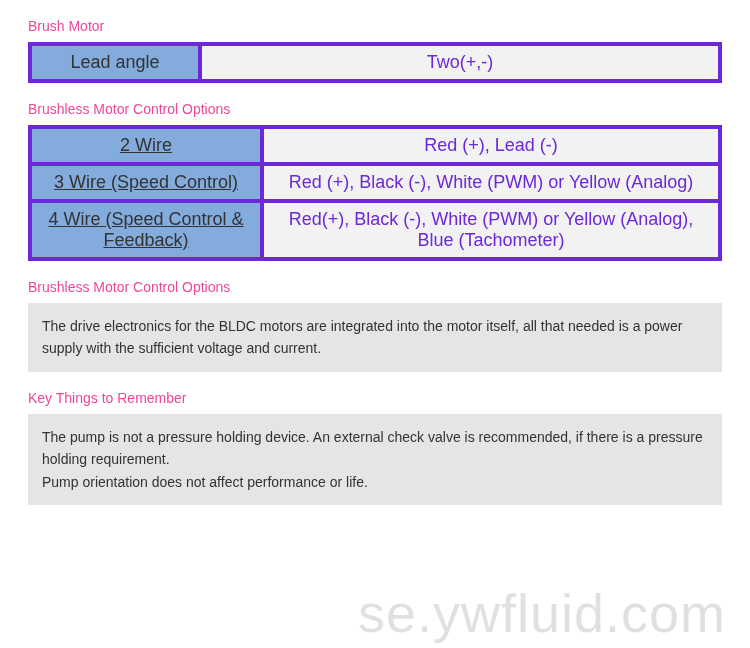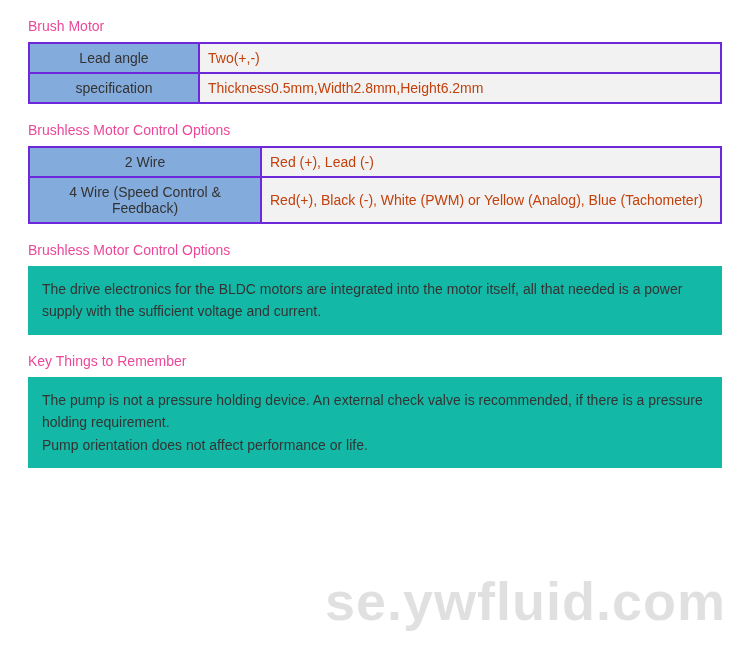--- a/index.html
+++ b/index.html
@@ -20,81 +20,82 @@
 }
 .table {
   width: 100%;
   border-collapse: collapse;
   margin-bottom: 18px;
 }
 .table tr {
   border: 1px solid #fff;
 }
 .table td {
-  border: 2px solid #6d28d9;
+  border: 4px solid #6d28d9;
   padding: 6px 8px;
-  font-size: 14px;
+  font-size: 18px;
   vertical-align: middle;
 }
 .label-cell {
   background: #83abdc;
   color: #333;
   text-align: center;
   font-weight: 400;
 }
 .value-cell {
   background: #f2f2f2;
-  color: #c2410c;
+  color: #6d28d9;
+  text-align: center;
 }
 .t1 .label-cell { width: 170px; }
-.t2 .label-cell { width: 232px; }
+.t2 .label-cell { width: 232px; text-decoration: underline; }
 .note-box {
-  background: #14b8a6;
+  background: #e5e5e5;
   padding: 12px 14px;
   font-size: 14px;
   color: #333;
   line-height: 1.6;
   margin-bottom: 18px;
 }
 .note-box p { margin: 0; }
 .watermark {
   position: absolute;
-  bottom: 16px;
+  bottom: 4px;
   right: 24px;
   font-size: 54px;
-  font-weight: 700;
+  font-weight: 400;
   color: rgba(0,0,0,0.12);
   letter-spacing: 1px;
   pointer-events: none;
   font-family: Arial, sans-serif;
 }
 </style>
 </head>
 <body>
 
 <h2>Brush Motor</h2>
 <table class="table t1">
   <tbody>
       <tr>
     <td class="label-cell">Lead angle</td>
     <td class="value-cell">Two(+,-)</td>
   </tr>
-  <tr>
-    <td class="label-cell">specification</td>
-    <td class="value-cell">Thickness0.5mm,Width2.8mm,Height6.2mm</td>
-  </tr>
 </tbody>
   </table>
 
 <h2>Brushless Motor Control Options</h2>
 <table class="table t2">
   <tbody>
       <tr>
     <td class="label-cell">2 Wire</td>
     <td class="value-cell">Red (+), Lead (-)</td>
+  </tr>
+  <tr>
+    <td class="label-cell">3 Wire (Speed Control)</td>
+    <td class="value-cell">Red (+), Black (-), White (PWM) or Yellow (Analog)</td>
   </tr>
   <tr>
     <td class="label-cell">4 Wire (Speed Control &amp; Feedback)</td>
     <td class="value-cell">Red(+), Black (-), White (PWM) or Yellow (Analog), Blue (Tachometer)</td>
   </tr>
 </tbody>
   </table>
 
 <h2>Brushless Motor Control Options</h2>
 <div class="note-box">

